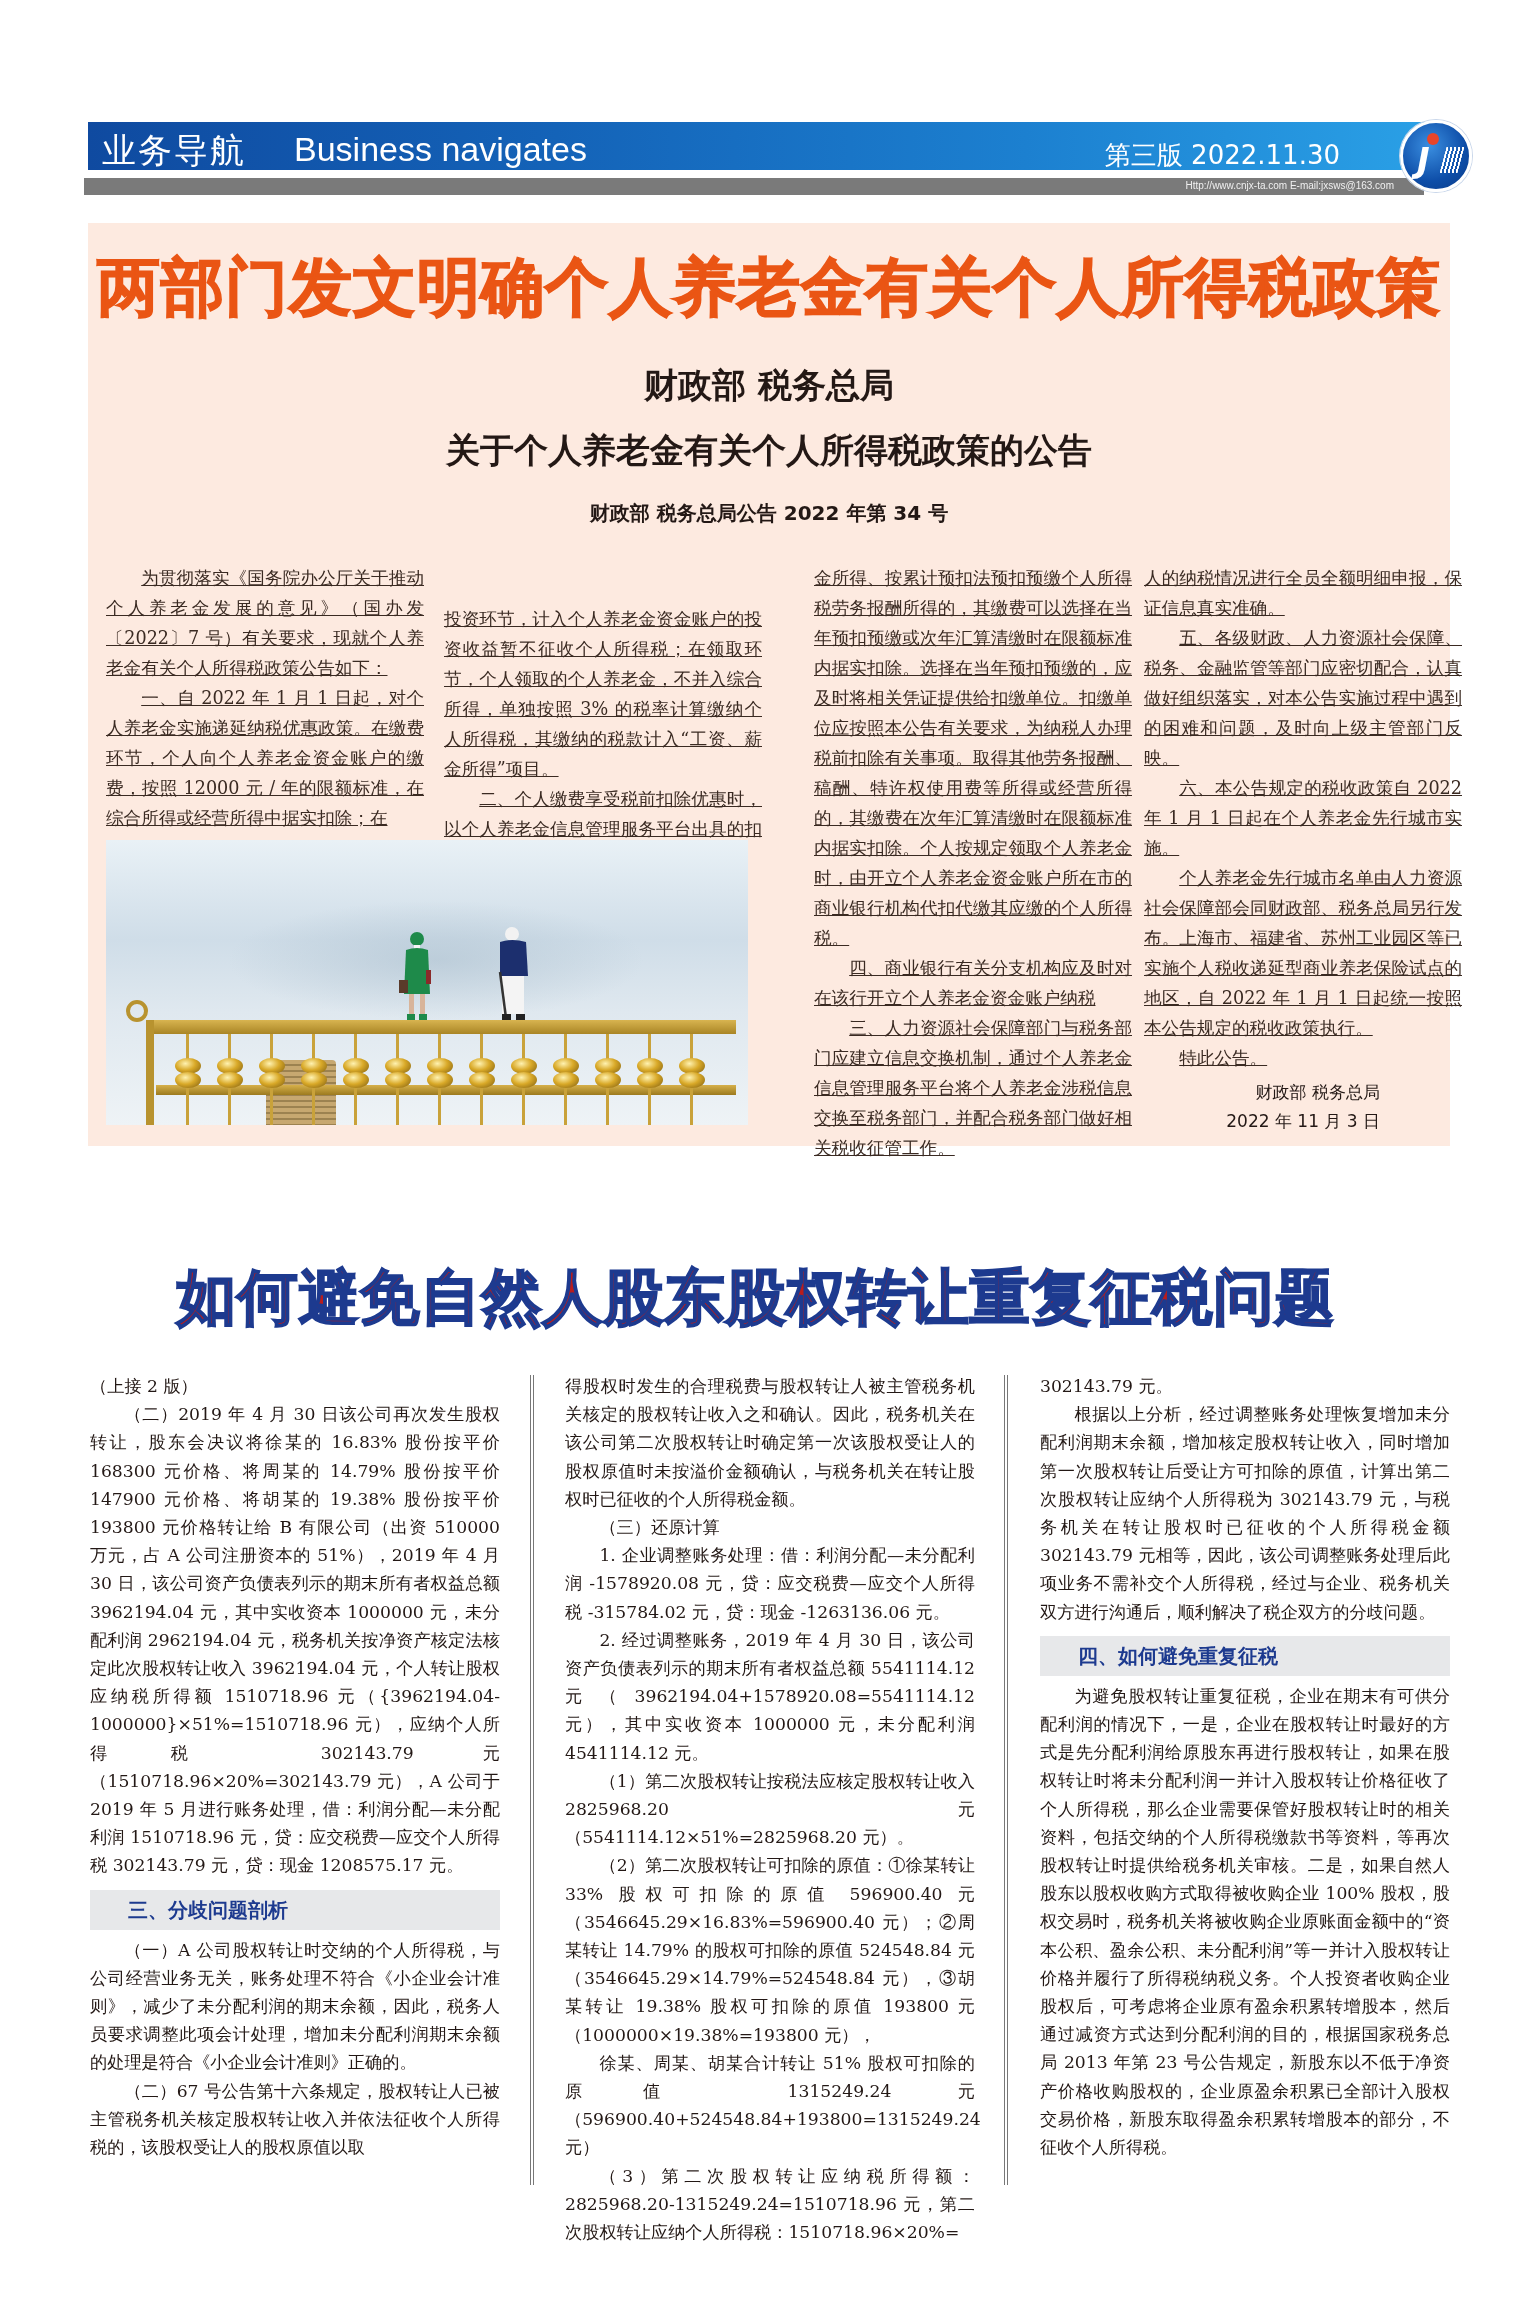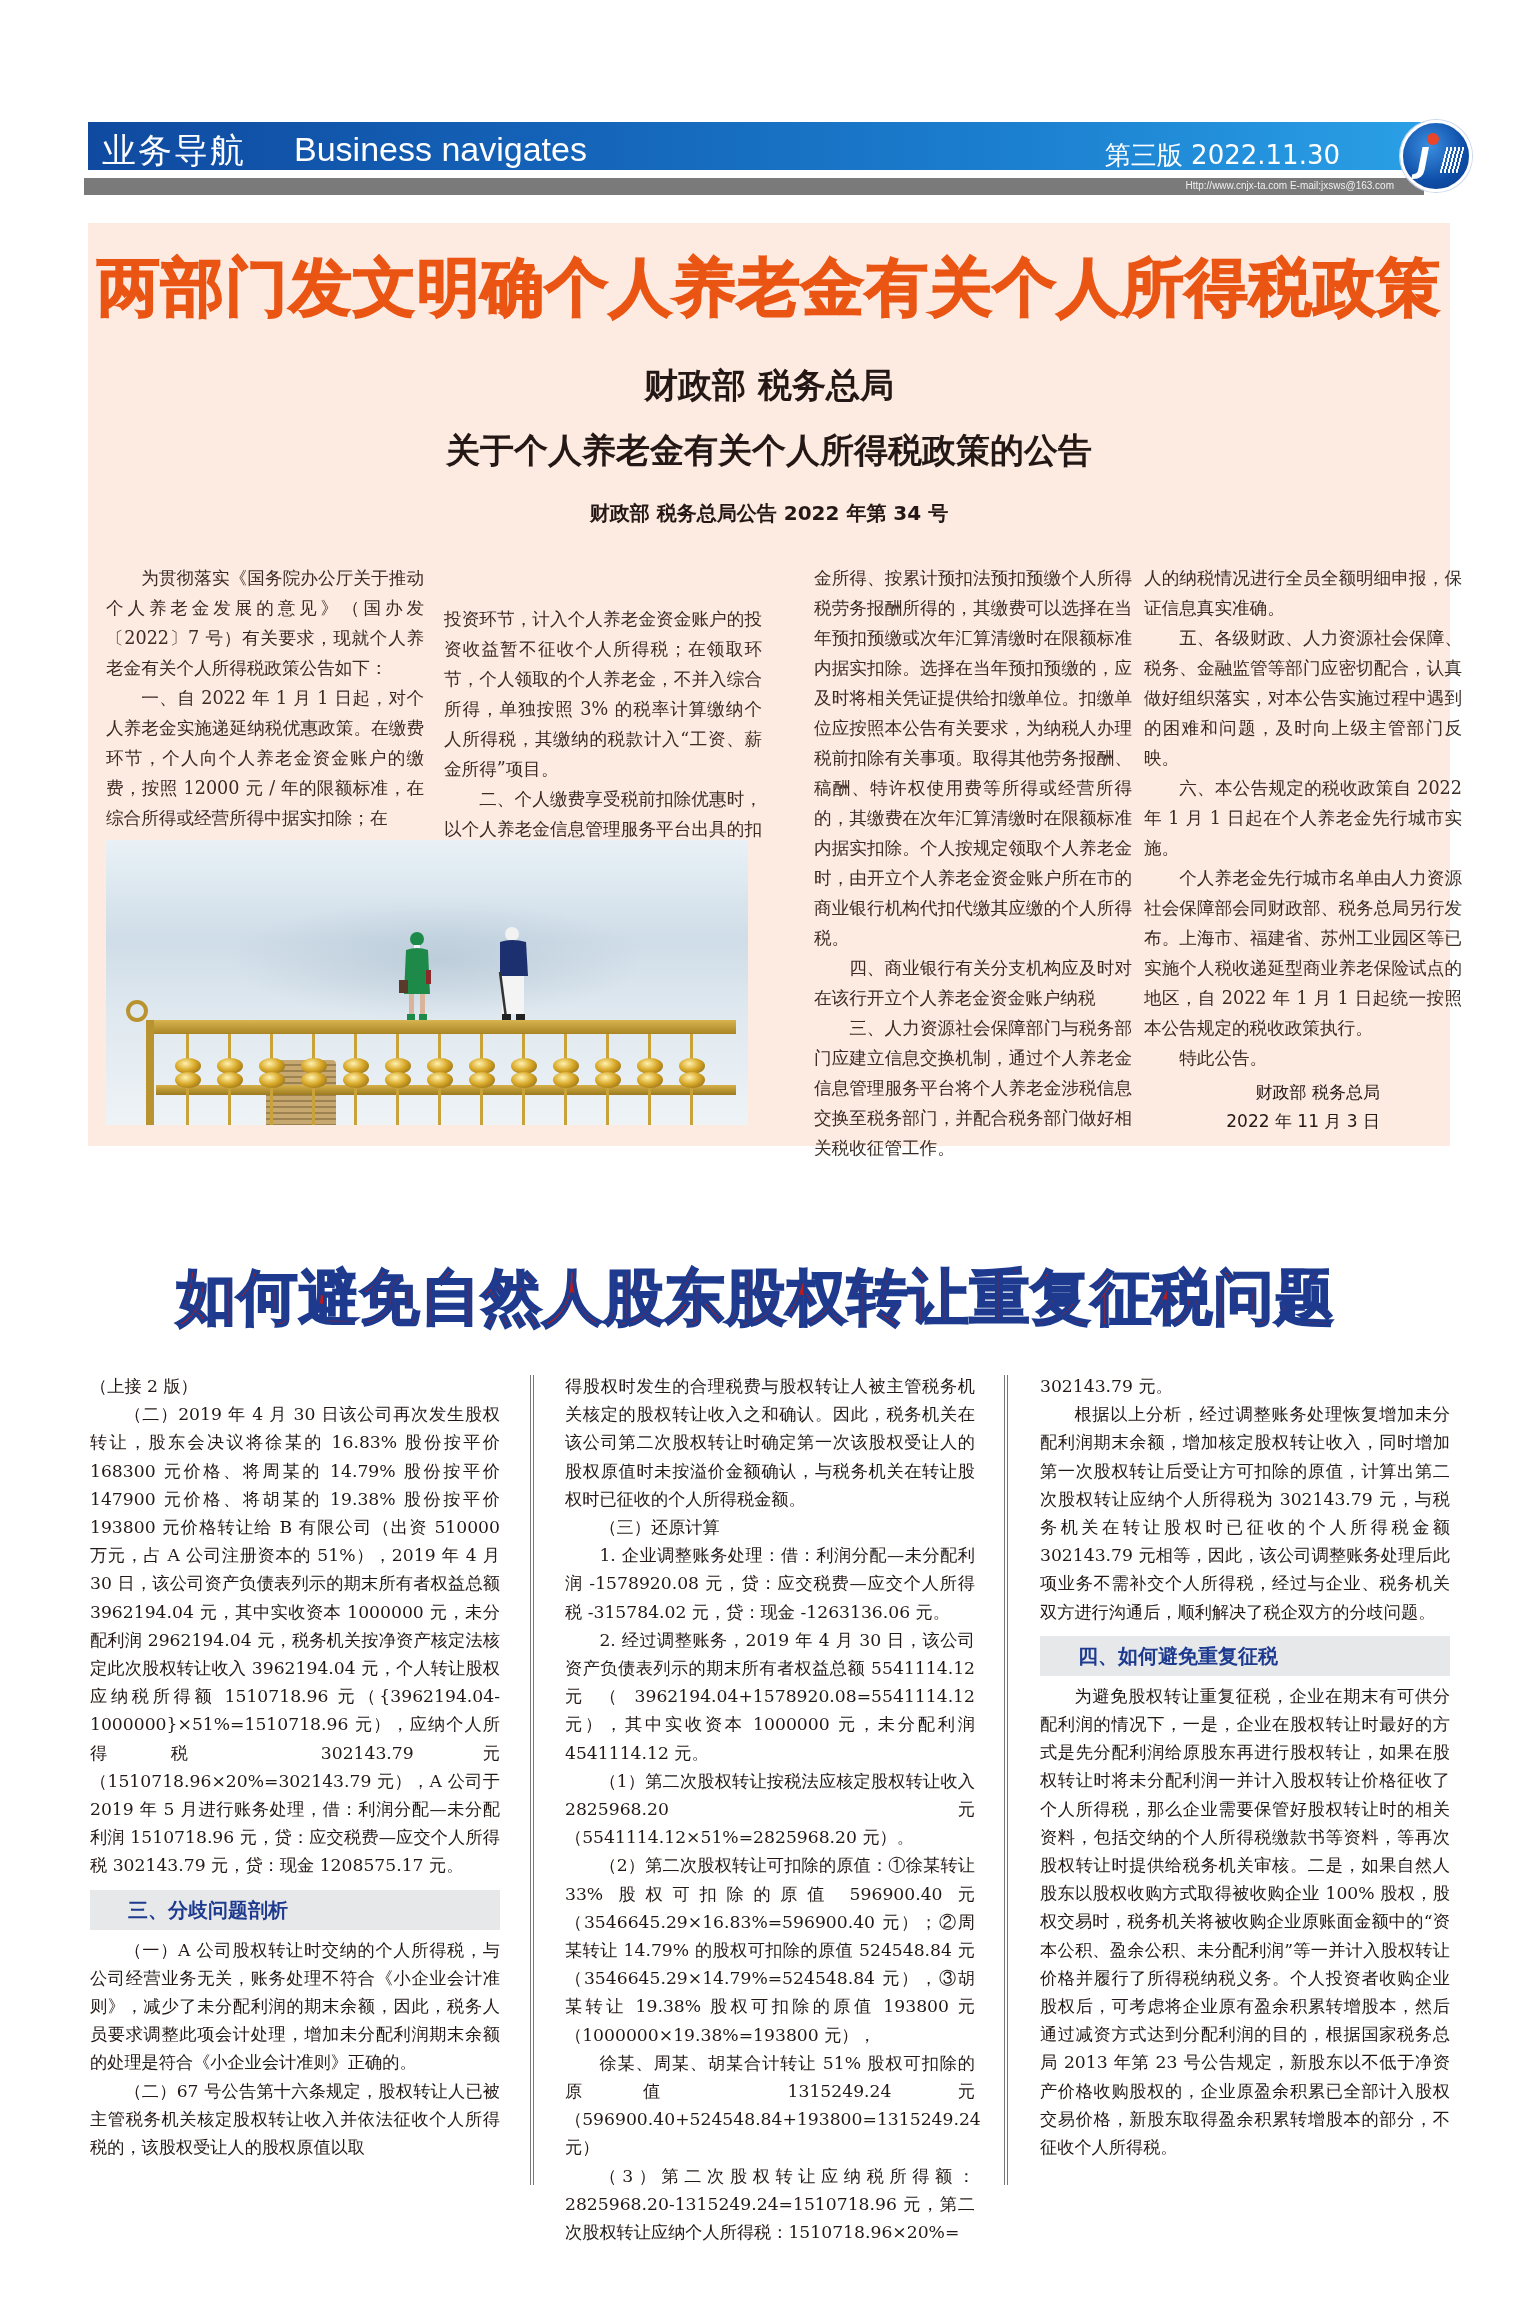--- a/index.html
+++ b/index.html
@@ -33,21 +33,21 @@
     font-family: "DejaVu Sans", sans-serif; font-weight: bold; font-size: 63px; color: #ea5514;
     letter-spacing: 1px; -webkit-text-stroke: 1.5px #ea5514; }
   .issuer { position: absolute; left: 0; top: 140px; width: 100%; text-align: center;
     font-family: "DejaVu Sans", sans-serif; font-weight: bold; font-size: 34px; color: #231815; }
   .notice-title { position: absolute; left: 0; top: 205px; width: 100%; text-align: center;
     font-family: "DejaVu Sans", sans-serif; font-weight: bold; font-size: 34px; color: #231815; }
   .notice-no { position: absolute; left: 0; top: 277px; width: 100%; text-align: center;
     font-family: "DejaVu Sans", sans-serif; font-weight: bold; font-size: 20px; color: #231815; }
 
   .col { position: absolute; font-size: 17.6px; line-height: 30px; text-align: justify; color: #3a2a22; }
-  .col p { text-indent: 2em; }
+  .col p { text-indent: 2em; text-decoration: underline; }
   .col p.noindent { text-indent: 0; }
   .p1c1 { left: 18px; top: 340px; width: 318px; }
   .p1c2 { left: 356px; top: 340px; width: 318px; margin-top: 41px; }
   .p1c3 { left: 694px; top: 340px; width: 318px; margin-left: 32px; }
   .p1c4 { left: 1030px; top: 340px; width: 318px; margin-left: 26px; }
 
   .photo { position: absolute; left: 18px; top: 617px; width: 642px; height: 285px; overflow: hidden;
     background: linear-gradient(180deg, #e9f1f6 0%, #cfdde8 35%, #dfe8ef 60%, #eef3f6 100%); }
   .cloud { position: absolute; left: 120px; top: 60px; width: 420px; height: 120px; border-radius: 50%;
     background: radial-gradient(ellipse at center, rgba(170,190,205,0.55) 0%, rgba(200,215,225,0) 70%); }

